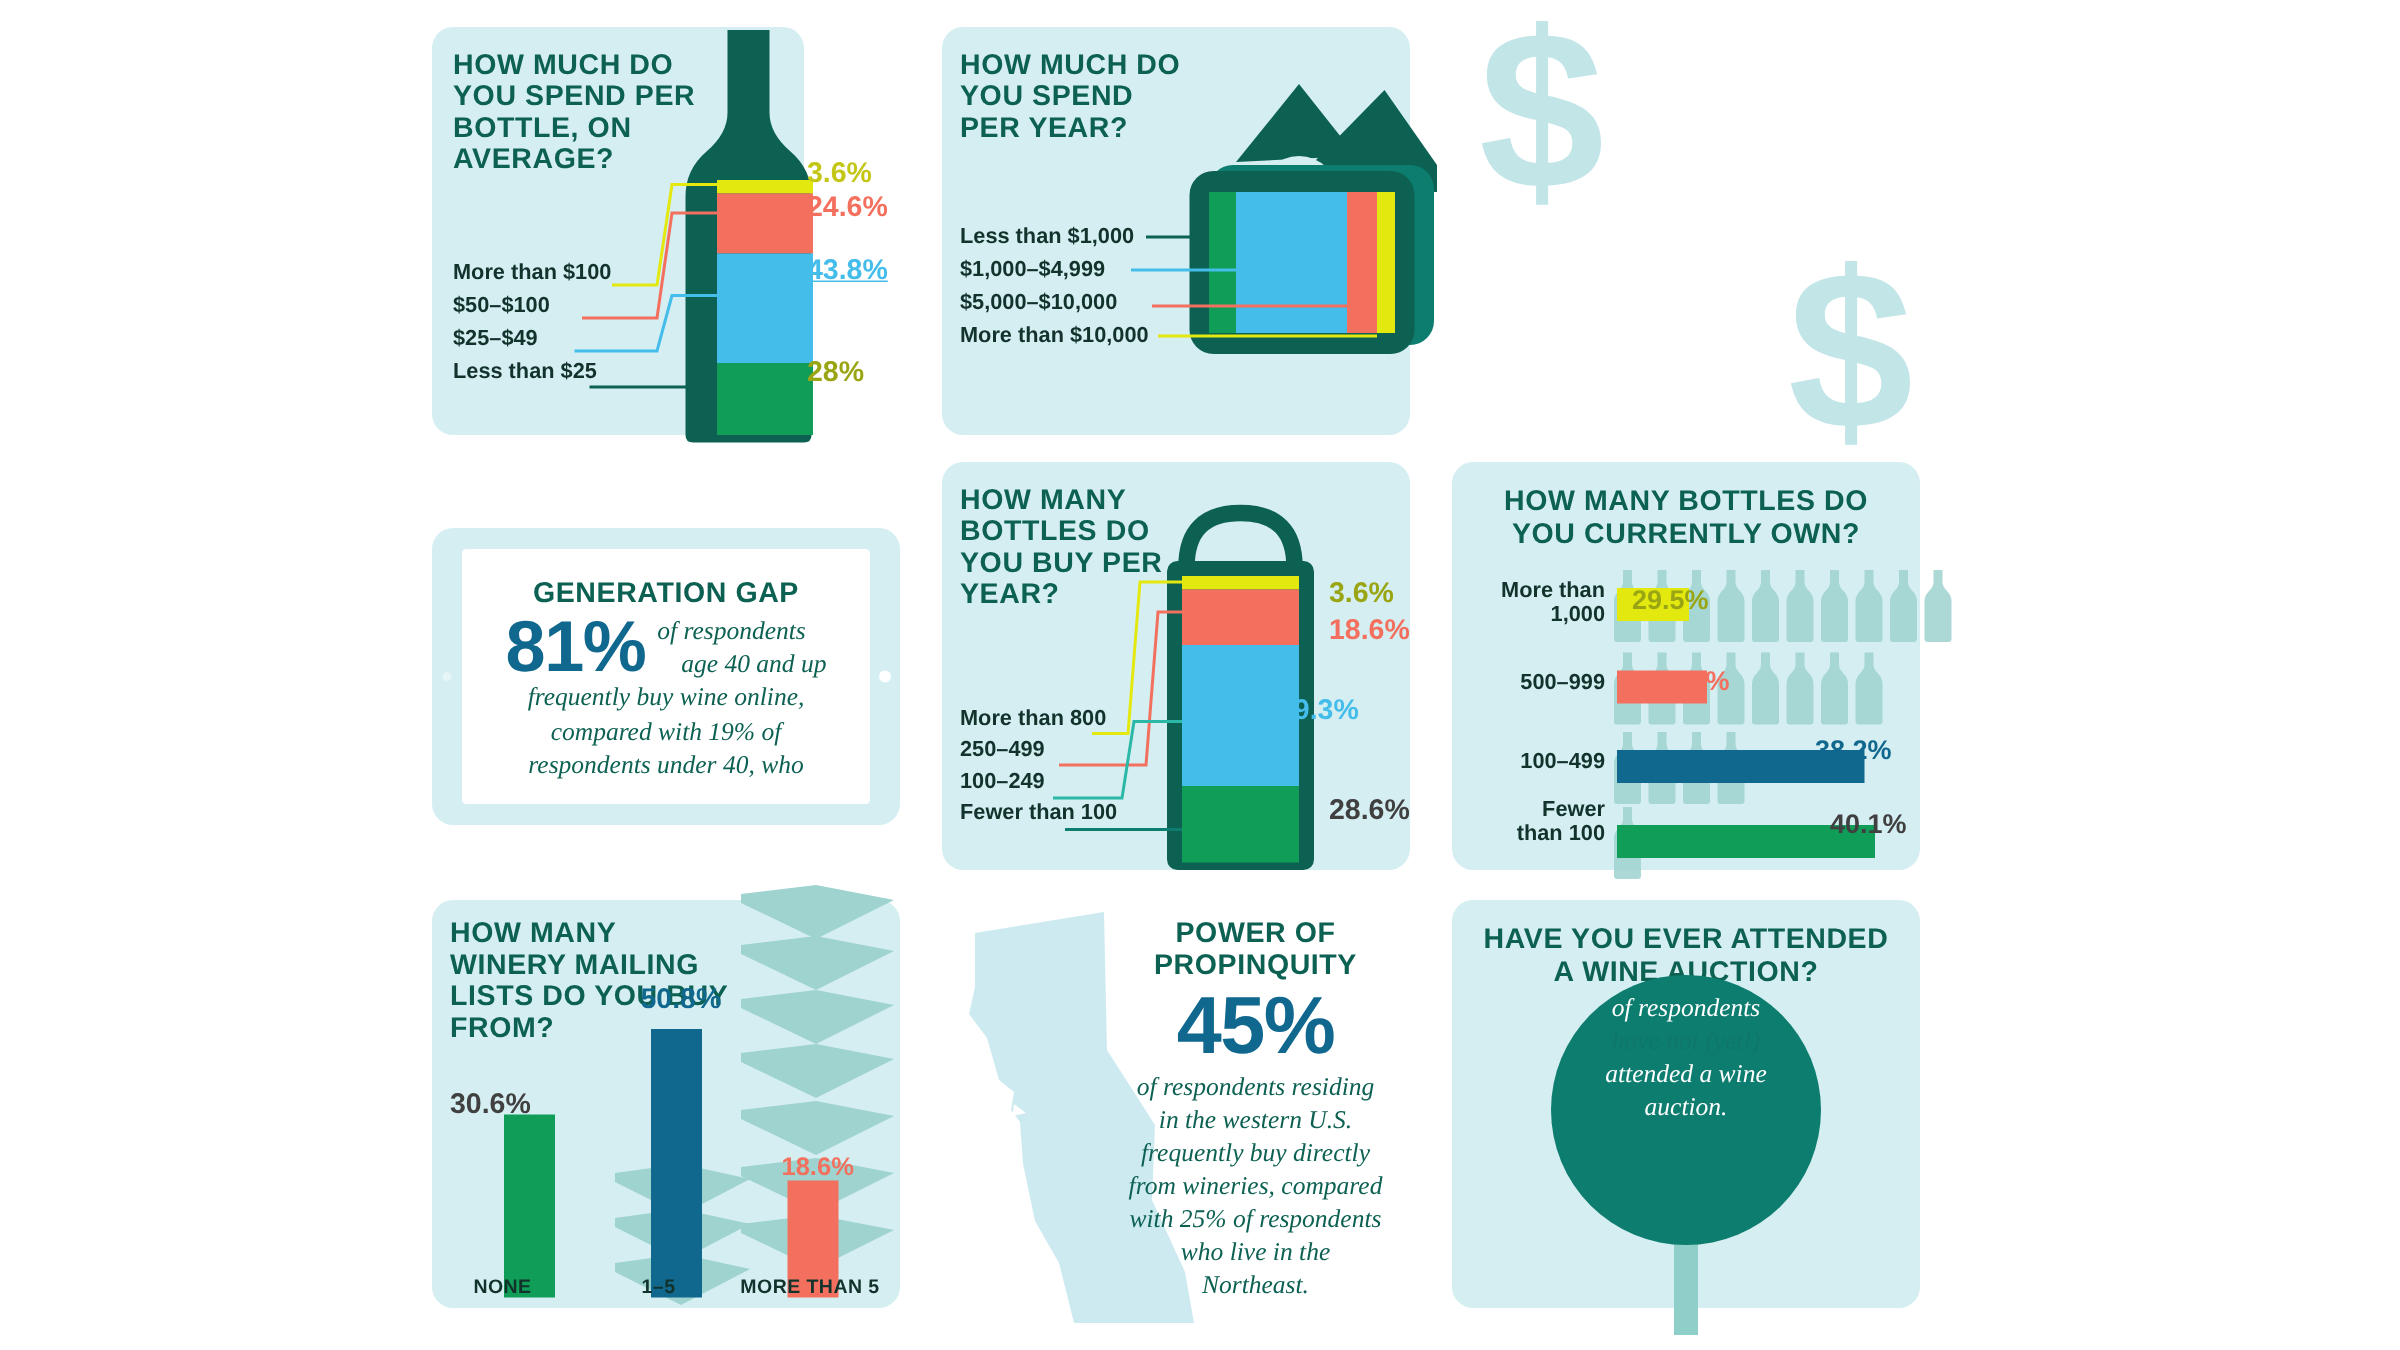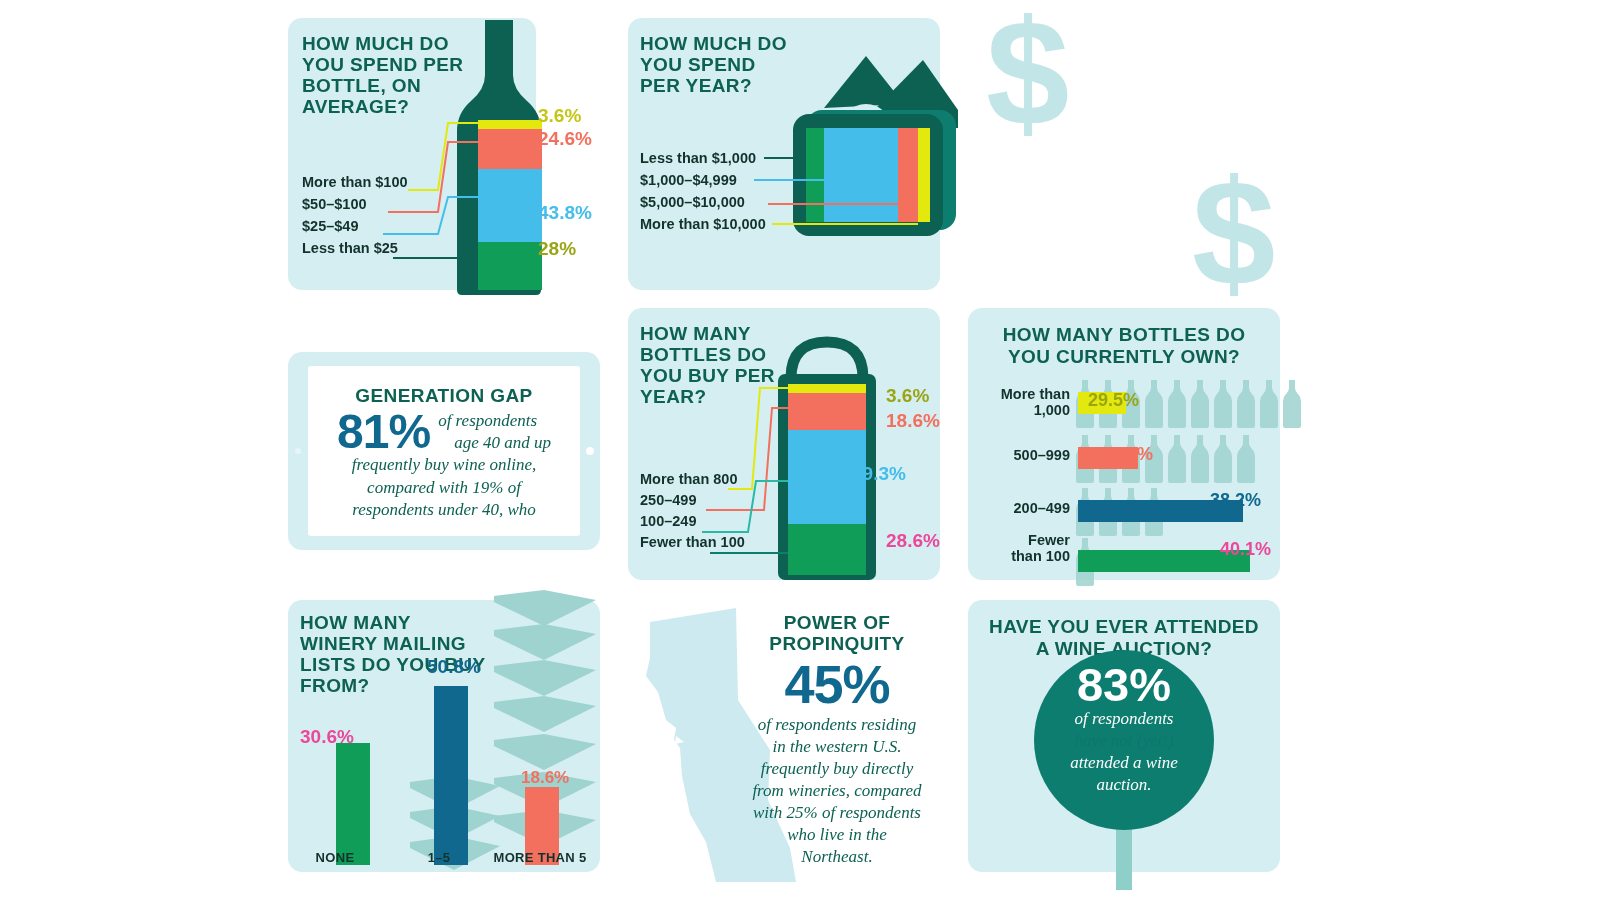--- a/index.html
+++ b/index.html
@@ -16,21 +16,21 @@
     font-weight:bold; color:#0d6152; letter-spacing:0.4px;
     line-height:1.10; text-transform:uppercase; font-size:19px;
   }
 
   .lbl { font-family:"Liberation Sans", sans-serif; font-size:14.5px; color:#12322c; font-weight:600; white-space:nowrap; }
   .pct { font-family:"Liberation Sans", sans-serif; font-weight:bold; font-size:19px; white-space:nowrap; }
   .pct.yel { color:#c3c615; }
   .pct.red { color:#f4705e; }
   .pct.blu { color:#44bdea; }
   .pct.dblu{ color:#11688f; }
-  .pct.dgrn{ color:#ec4899; }
+  .pct.dgrn{ color:#404040; }
   .pct.olv { color:#9aa514; }
 
   .serif { font-family:"Liberation Serif", serif; font-style:italic; color:#0d6152; }
   .bignum { font-family:"Liberation Sans", sans-serif; font-weight:bold; color:#11688f; font-style:normal; letter-spacing:-1px; }
 
   svg { display:block; overflow:visible; }
 
   .axis-lbl { font-family:"Liberation Sans", sans-serif; font-weight:bold; font-size:13px; color:#12322c; text-transform:uppercase; letter-spacing:0.3px; }
 
   .center { text-align:center; }
@@ -67,21 +67,21 @@
 
   <div style="position:absolute; left:302px; top:174px;">
     <div class="lbl" style="height:22px;">More than $100</div>
     <div class="lbl" style="height:22px;">$50–$100</div>
     <div class="lbl" style="height:22px;">$25–$49</div>
     <div class="lbl" style="height:22px;">Less than $25</div>
   </div>
 
   <div class="pct yel" style="position:absolute; left:538px; top:105px;">3.6%</div>
   <div class="pct red" style="position:absolute; left:538px; top:128px;">24.6%</div>
-  <div class="pct blu" style="position:absolute; left:538px; top:202px;">43.8%</div>
+  <div class="pct blu" style="position:absolute; left:538px; top:170px;text-decoration:underline;">43.8%</div>
   <div class="pct olv" style="position:absolute; left:538px; top:238px;">28%</div>
 
   <div class="panel" style="left:628px; top:18px; width:312px; height:272px;"></div>
 
   <div class="panel-plain" style="left:628px; top:18px; width:340px; height:280px;">
     <svg width="340" height="280" viewBox="0 0 340 280">
       <g>
 
         <path d="M196,90 L238,38 L276,86 Z" fill="#0d6152"></path>
         <path d="M246,92 L295,42 L330,92 Z" fill="#0d6152"></path>
@@ -242,21 +242,21 @@
       </g>
       <rect x="110" y="190" width="172" height="22" fill="#0f9d58"></rect>
     </svg>
   </div>
 
   <div style="position:absolute; left:975px; top:387px; width:95px; text-align:right;">
     <div class="lbl" style="line-height:1.1;">More than</div>
     <div class="lbl" style="line-height:1.1;">1,000</div>
   </div>
   <div class="lbl" style="position:absolute; left:975px; top:447px; width:95px; text-align:right;">500–999</div>
-  <div class="lbl" style="position:absolute; left:975px; top:500px; width:95px; text-align:right;">200–499</div>
+  <div class="lbl" style="position:absolute; left:975px; top:500px; width:95px; text-align:right;">100–499</div>
   <div style="position:absolute; left:965px; top:533px; width:105px; text-align:right;">
     <div class="lbl" style="line-height:1.1;">Fewer</div>
     <div class="lbl" style="line-height:1.1;">than 100</div>
   </div>
 
   <div class="pct olv" style="position:absolute; left:1088px; top:390px; font-size:18px;">29.5%</div>
   <div class="pct red" style="position:absolute; left:1102px; top:444px; font-size:18px;">12.8%</div>
   <div class="pct dblu" style="position:absolute; left:1210px; top:490px; font-size:18px;">38.2%</div>
   <div class="pct dgrn" style="position:absolute; left:1220px; top:539px; font-size:18px;">40.1%</div>
 
@@ -331,20 +331,19 @@
     <svg width="312" height="240" viewBox="0 0 312 240">
       <g>
         <path d="M88,108 h136 v6 q0,56 -68,56 q-68,0 -68,-56 z" fill="#8fcfc9"></path>
         <rect x="148" y="168" width="16" height="72" fill="#8fcfc9"></rect>
         <circle cx="156" cy="90" r="90" fill="#0d7d70"></circle>
       </g>
     </svg>
   </div>
 
   <div class="center" style="position:absolute; left:1044px; top:661px; width:160px; color:#ffffff;">
-    <div style="font-family:'Liberation Sans',sans-serif; font-weight:bold; font-size:47px; line-height:1.0; color:#ffffff;">83%</div>
     <div style="font-family:'Liberation Serif',serif; font-style:italic; font-size:17px; line-height:1.3; color:#ffffff;">of respondents</div>
     <div style="font-family:'Liberation Serif',serif; font-style:italic; font-size:17px; line-height:1.3; color:#0f766e;">have not (yet!)</div>
     <div style="font-family:'Liberation Serif',serif; font-style:italic; font-size:17px; line-height:1.3; color:#ffffff;">attended a wine</div>
     <div style="font-family:'Liberation Serif',serif; font-style:italic; font-size:17px; line-height:1.3; color:#ffffff;">auction.</div>
   </div>
 
 </div>
 
 </body></html>

